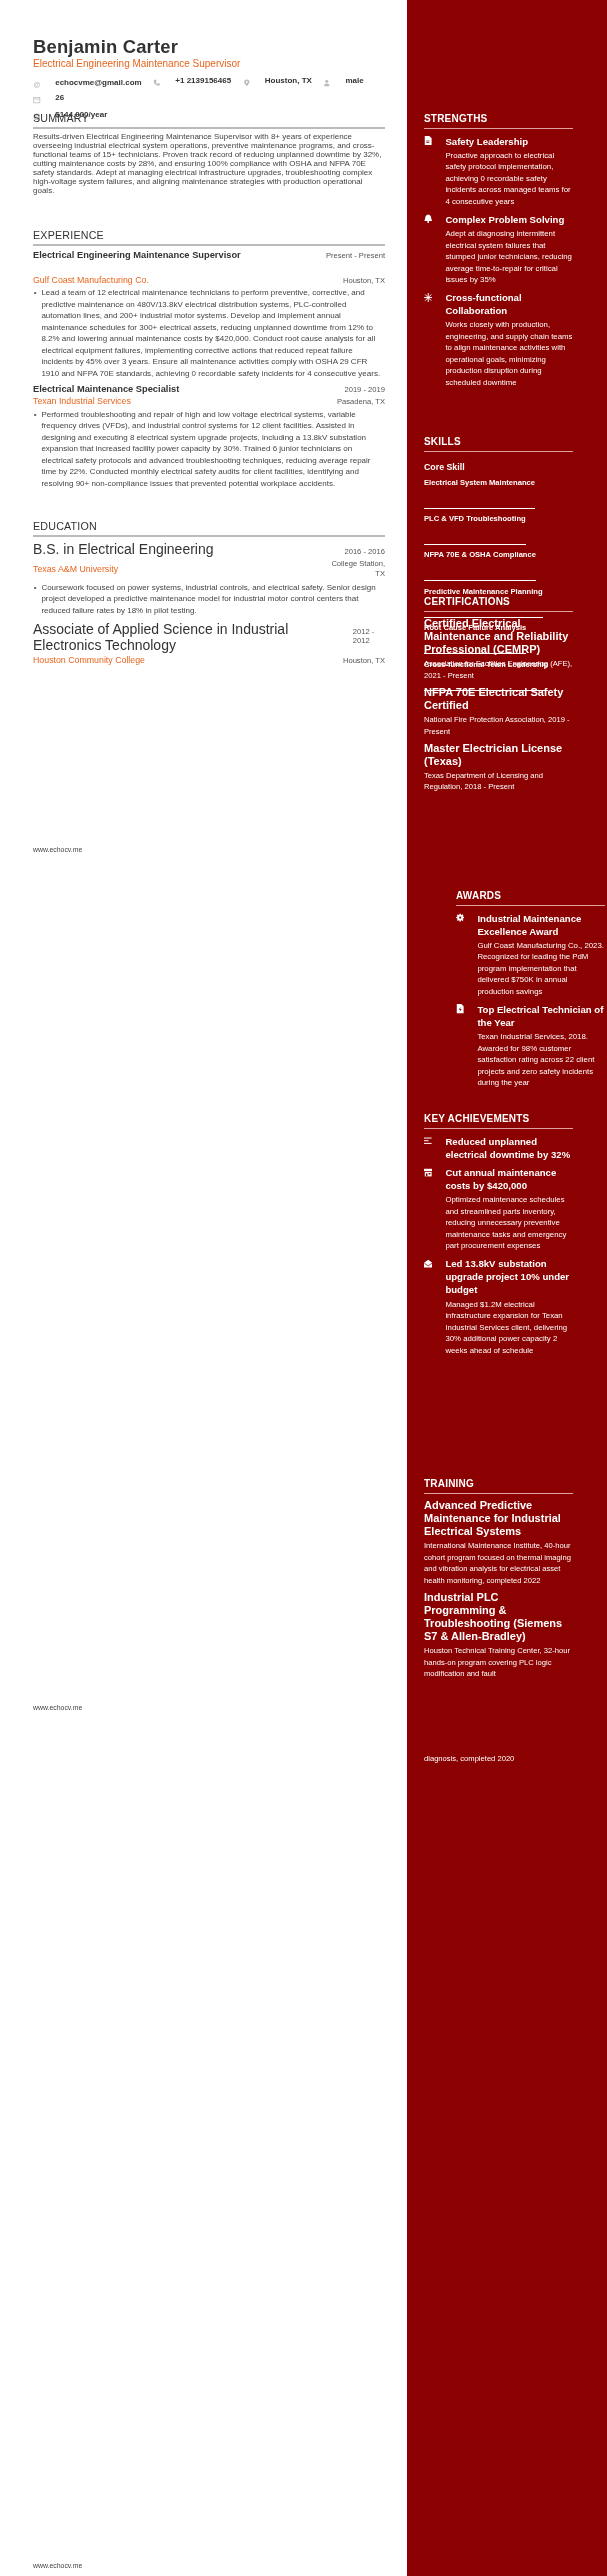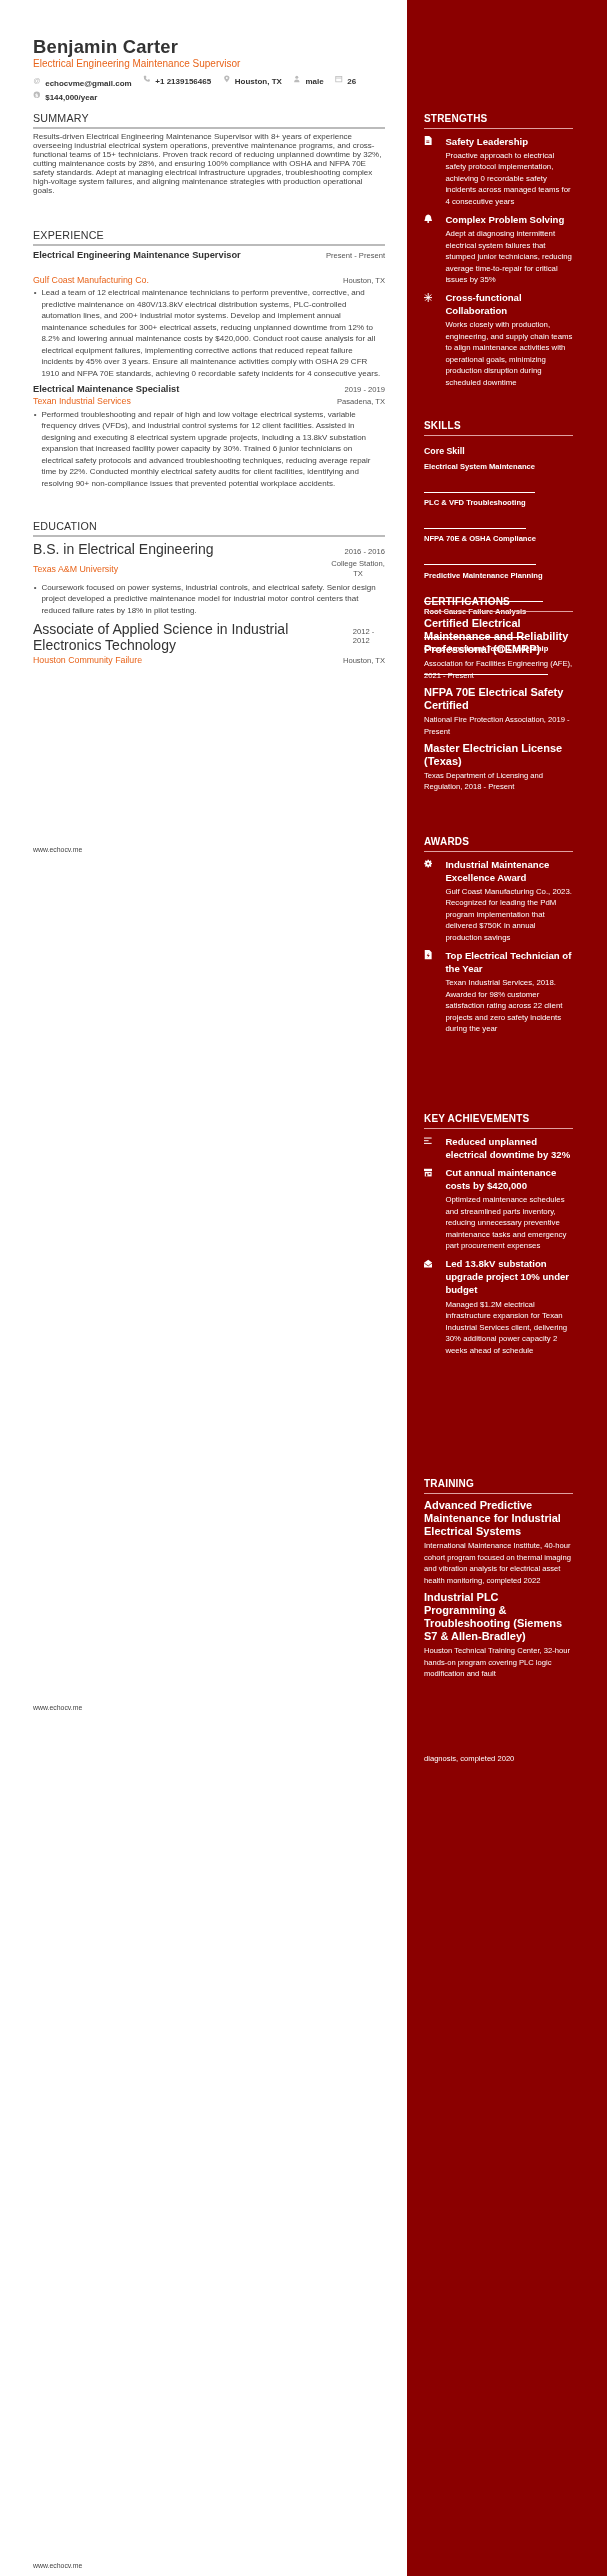--- a/index.html
+++ b/index.html
@@ -5,42 +5,42 @@
   * { box-sizing: border-box; margin: 0; padding: 0; }
   html, body { width: 607px; background: #ffffff; }
   body { font-family: "Liberation Sans", "DejaVu Sans", sans-serif; color: #333333; position: relative; height: 2576px; overflow: hidden; }
   .sidebar-bg { position: absolute; left: 407px; top: 0; width: 200px; height: 2576px; background: #8b0000; }
   .main { position: absolute; left: 33px; top: 0; width: 352px; }
   .side { position: absolute; left: 424px; width: 149px; color: #ffffff; }
 
   .name { position: absolute; top: 36px; font-size: 18.4px; font-weight: bold; color: #333333; letter-spacing: 0.2px; }
   .title { position: absolute; top: 58px; font-size: 10px; color: #e8641b; font-weight: 500; }
   .contact { position: absolute; top: 74px; width: 352px; font-size: 8px; font-weight: bold; color: #333; line-height: 13px; }
-  .contact .ci { display: inline-flex; align-items: flex-start; margin-right: 9.2px; white-space: nowrap; }
+  .contact .ci { display: inline-flex; align-items: flex-end; margin-right: 9.2px; white-space: nowrap; gap: 10px; }
   .contact .ico { display: inline-block; width: 7.6px; height: 7.6px; margin-right: 4.6px; color: #bbbbbb; font-size: 6.9px; line-height: 7.6px; text-align: center; }
 
   .sec-title { font-size: 10.7px; color: #333; letter-spacing: 0.2px; }
   .sec-rule { height: 1.5px; background: #bbbbbb; margin-top: 3.1px; }
   .summary { position: absolute; top: 112px; width: 352px; }
   .summary p { font-size: 8px; line-height: 9px; color: #444; margin-top: 3.1px; }
 
   .experience { position: absolute; top: 229px; width: 352px; }
   .job { margin-top: 4.6px; }
   .job-head { display: flex; justify-content: space-between; align-items: baseline; }
   .job-title { font-size: 9.3px; font-weight: bold; color: #333; }
   .job-date { font-size: 7.6px; color: #555; }
   .job-org { font-size: 8.8px; color: #e8641b; }
   .job-loc { font-size: 7.6px; color: #555; }
   .bullets { list-style: none; margin-top: 2.3px; }
   .bullets li { position: relative; padding-left: 8.4px; font-size: 8px; line-height: 11.5px; color: #444; }
   .bullets li::before { content: "•"; position: absolute; left: 0.8px; top: 0; color: #555; }
 
   .education { position: absolute; top: 520px; width: 352px; }
   .edu-degree { font-size: 14px; color: #333; }
-  .edu-loc-wrap { width: 54px; text-align: center; font-size: 7.6px; color: #555; line-height: 10px; }
+  .edu-loc-wrap { width: 54px; text-align: right; font-size: 7.6px; color: #555; line-height: 10px; }
 
   .footer { position: absolute; left: 33px; font-size: 6.9px; color: #444; }
 
   .s-title { font-size: 10px; font-weight: bold; color: #fff; letter-spacing: 0.2px; }
   .s-rule { height: 1.5px; background: #e0a0a0; margin-top: 3.8px; width: 149px; }
   .s-item { display: flex; margin-top: 5.4px; }
   .s-ico { width: 21.4px; flex: none; padding-top: 1.5px; }
   .s-ico svg { width: 8.4px; height: 9.2px; display: block; }
   .s-body { flex: 1; }
   .s-head { font-size: 9.6px; font-weight: bold; color: #fff; line-height: 13px; }
@@ -171,21 +171,21 @@
         <li>Coursework focused on power systems, industrial controls, and electrical safety. Senior design project developed a predictive maintenance model for industrial motor control centers that reduced failure rates by 18% in pilot testing.</li>
       </ul>
     </div>
 
     <div class="job">
       <div class="job-head">
         <span class="edu-degree">Associate of Applied Science in Industrial Electronics Technology</span>
         <span class="job-date">2012 - 2012</span>
       </div>
       <div class="job-head" style="margin-top:2.3px;">
-        <span class="job-org">Houston Community Failure</span>
+        <span class="job-org">Houston Community College</span>
         <span class="job-loc">Houston, TX</span>
       </div>
     </div>
   </section>
 </div>
 
 <div class="footer" style="top:846px;">www.echocv.me</div>
 <div class="footer" style="top:1704px;">www.echocv.me</div>
 <div class="footer" style="top:2562px;">www.echocv.me</div>
 
@@ -226,21 +226,21 @@
           <path d="M5.5 0 V12 M0 6 H11 M1.5 2 L9.5 10 M9.5 2 L1.5 10" stroke="#fff" stroke-width="1.3"></path>
         </svg>
     </div>
     <div class="s-body">
       <div class="s-head">Cross-functional Collaboration</div>
       <div class="s-desc">Works closely with production, engineering, and supply chain teams to align maintenance activities with operational goals, minimizing production disruption during scheduled downtime</div>
     </div>
   </div>
 </div>
 
-<div class="side" style="top:420px;">
+<div class="side" style="top:436px;">
   <div class="s-title">SKILLS</div>
   <div class="s-rule"></div>
   <div class="skill-cat">Core Skill</div>
   <div class="skill-row"><span class="skill">Electrical System Maintenance</span></div>
   <div class="skill-row"><span class="skill">PLC &amp; VFD Troubleshooting</span></div>
   <div class="skill-row"><span class="skill">NFPA 70E &amp; OSHA Compliance</span></div>
   <div class="skill-row"><span class="skill">Predictive Maintenance Planning</span></div>
   <div class="skill-row"><span class="skill">Root Cause Failure Analysis</span></div>
   <div class="skill-row"><span class="skill">Cross-functional Team Leadership</span></div>
 </div>
@@ -255,21 +255,21 @@
   <div class="cert">
     <div class="cert-name">NFPA 70E Electrical Safety Certified</div>
     <div class="cert-org">National Fire Protection Association, 2019 - Present</div>
   </div>
   <div class="cert">
     <div class="cert-name">Master Electrician License (Texas)</div>
     <div class="cert-org">Texas Department of Licensing and Regulation, 2018 - Present</div>
   </div>
 </div>
 
-<div class="side" style="top:836px;">
+<div class="side" style="top:890px;margin-left:32px;">
   <div class="s-title">AWARDS</div>
   <div class="s-rule"></div>
 
   <div class="s-item">
     <div class="s-ico">
       <svg viewBox="0 0 11 12">
           <circle cx="5.5" cy="6" r="3.8" fill="#fff"></circle>
           <path d="M5.5 0.8 V11.2 M0.3 6 H10.7 M1.8 2.3 L9.2 9.7 M9.2 2.3 L1.8 9.7" stroke="#fff" stroke-width="2"></path>
           <circle cx="5.5" cy="6" r="1.5" fill="#8b0000"></circle>
         </svg>

